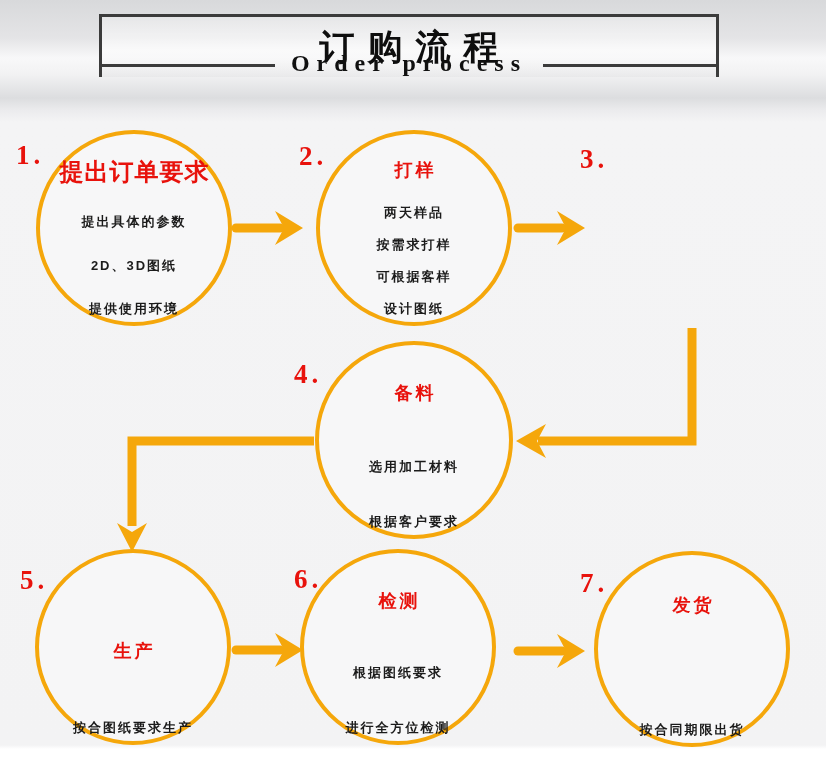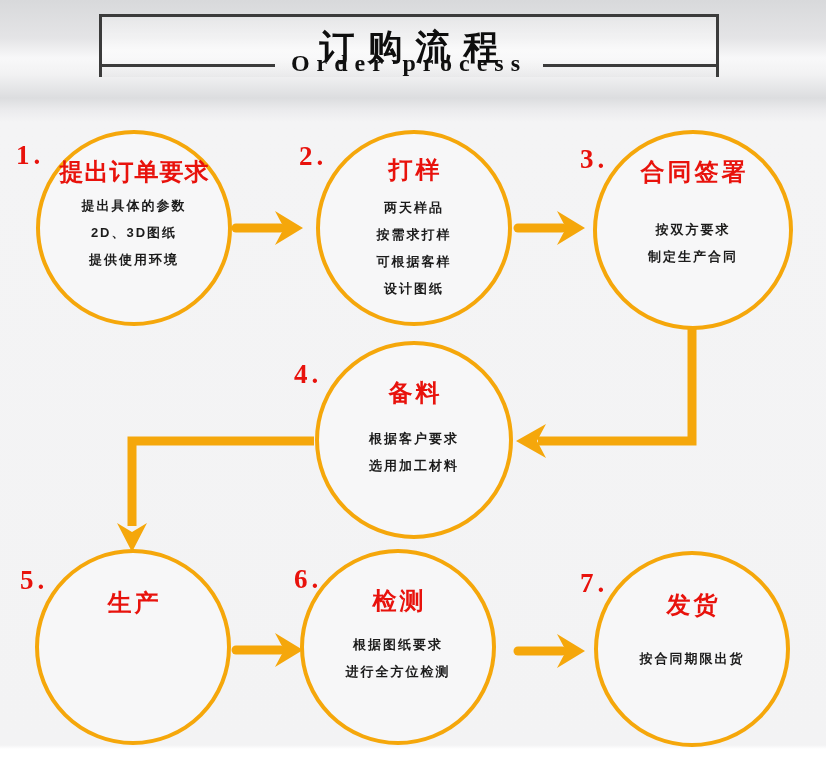--- a/index.html
+++ b/index.html
@@ -43,40 +43,41 @@
     font-family:"Liberation Serif","DejaVu Serif",serif;
     font-size:24px;font-weight:bold;color:#101010;
     letter-spacing:7px;white-space:nowrap;transform:translateY(-2px);
   }
   
   .circle{
     position:absolute;border:4px solid var(--gold);border-radius:50%;
     box-sizing:border-box;background:#f7f7f8;
     display:flex;flex-direction:column;align-items:center;
     text-align:center;
+    justify-content:space-between;
   }
   .ctitle{
-    color:var(--red);font-weight:bold;font-size:24px;letter-spacing:3px;text-indent:3px;
+    color:var(--red);font-weight:bold;font-size:18px;letter-spacing:3px;text-indent:3px;
     line-height:32px;white-space:nowrap;
   }
   .ctitle.tight{font-size:24px;letter-spacing:1px;text-indent:1px;}
   .cline{
     color:var(--ink);font-weight:bold;font-size:13px;letter-spacing:2px;
     line-height:27px;white-space:nowrap;
   }
   .c1{left:36px;top:130px;width:196px;height:196px;padding-top:22px;}
   .c1 .ctitle{margin-bottom:4px;}
   .c2{left:316px;top:130px;width:196px;height:196px;padding-top:20px;}
   .c2 .ctitle{margin-bottom:8px;}
   .c3{left:593px;top:130px;width:200px;height:200px;padding-top:22px;}
   .c3 .ctitle{margin-bottom:28px;}
   .c4{left:315px;top:341px;width:198px;height:198px;padding-top:32px;}
   .c4 .ctitle{margin-bottom:16px;}
   .c5{left:35px;top:549px;width:196px;height:196px;padding-top:34px;}
-  .c5 .ctitle{margin-bottom:24px;}
+  .c5 .ctitle{margin-bottom:24px;margin-top:48px;}
   .c6{left:300px;top:549px;width:196px;height:196px;padding-top:32px;}
   .c6 .ctitle{margin-bottom:14px;}
   .c7{left:594px;top:551px;width:196px;height:196px;padding-top:34px;}
   .c7 .ctitle{margin-bottom:24px;}
   
   .num{
     position:absolute;color:var(--red);font-weight:bold;
     font-family:"Liberation Serif","DejaVu Serif",serif;
     font-size:27px;letter-spacing:4px;white-space:nowrap;
   }
@@ -126,34 +127,30 @@
   </div>
 
   <div class="circle c2">
     <div class="ctitle">打样</div>
     <div class="cline">两天样品</div>
     <div class="cline">按需求打样</div>
     <div class="cline">可根据客样</div>
     <div class="cline">设计图纸</div>
   </div>
 
-  <div class="circle c3">
-    <div class="ctitle">合同签署</div>
-    <div class="cline">按双方要求</div>
-    <div class="cline">制定生产合同</div>
-  </div>
 
   <div class="circle c4">
     <div class="ctitle">备料</div>
+    <div class="cline">选用加工材料</div>
     <div class="cline">根据客户要求</div>
-    <div class="cline">选用加工材料</div>
   </div>
 
   <div class="circle c5">
     <div class="ctitle">生产</div>
+    <div class="cline">按合图纸要求生产</div>
   </div>
 
   <div class="circle c6">
     <div class="ctitle">检测</div>
     <div class="cline">根据图纸要求</div>
     <div class="cline">进行全方位检测</div>
   </div>
 
   <div class="circle c7">
     <div class="ctitle">发货</div>

